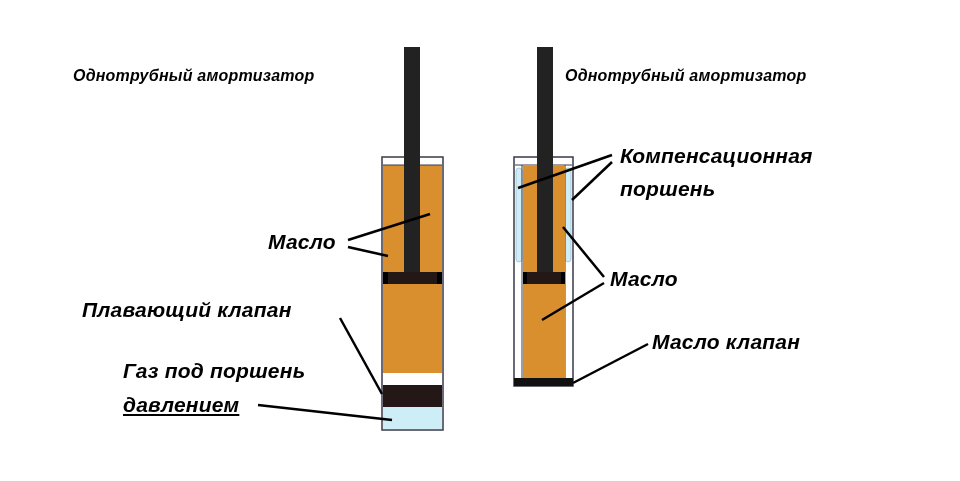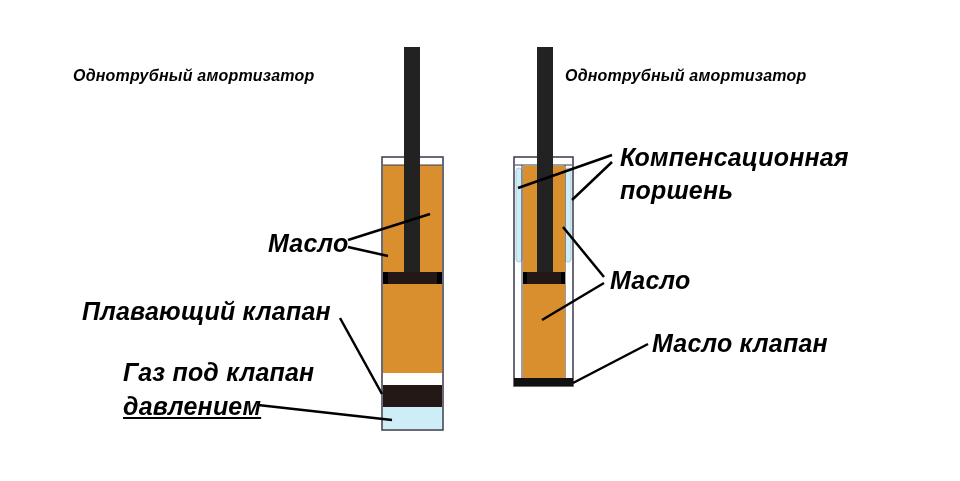--- a/index.html
+++ b/index.html
@@ -1,19 +1,19 @@
 <!DOCTYPE html>
 <html><head>
 <meta charset="utf-8">
 <style>
   html, body { margin: 0; padding: 0; background: #ffffff; }
   body { width: 960px; height: 481px; position: relative; overflow: hidden;
          font-family: "Liberation Sans", sans-serif; }
   .label { position: absolute; font-weight: bold; font-style: italic;
-           color: #000; font-size: 25px; white-space: nowrap; line-height: 1; letter-spacing: 0.2px; }
+           color: #000; font-size: 21px; white-space: nowrap; line-height: 1; letter-spacing: 0.2px; }
   .title { font-size: 16px; }
   svg.diagram { position: absolute; left: 0; top: 0; }
 </style>
 </head>
 <body>
 
 <svg class="diagram" width="960" height="481" viewBox="0 0 960 481" xmlns="http://www.w3.org/2000/svg">
 
   <g>
 
@@ -75,19 +75,19 @@
     <line x1="604" y1="283" x2="542" y2="320"></line>
     <line x1="648" y1="344" x2="573" y2="383"></line>
   </g>
 </svg>
 
 <div class="label title" style="left:73px; top:68px;">Однотрубный амортизатор</div>
 <div class="label title" style="left:565px; top:68px;">Однотрубный амортизатор</div>
 
 <div class="label" style="left:268px; top:231px;">Масло</div>
 <div class="label" style="left:82px; top:299px;">Плавающий клапан</div>
-<div class="label" style="left:123px; top:360px;">Газ под клапан</div>
+<div class="label" style="left:123px; top:360px;">Газ под поршень</div>
 <div class="label" style="left:123px; top:394px;text-decoration:underline;">давлением</div>
 
 <div class="label" style="left:620px; top:145px;">Компенсационная</div>
 <div class="label" style="left:620px; top:178px;">поршень</div>
 <div class="label" style="left:610px; top:268px;">Масло</div>
 <div class="label" style="left:652px; top:331px;">Масло клапан</div>
 
 </body></html>

